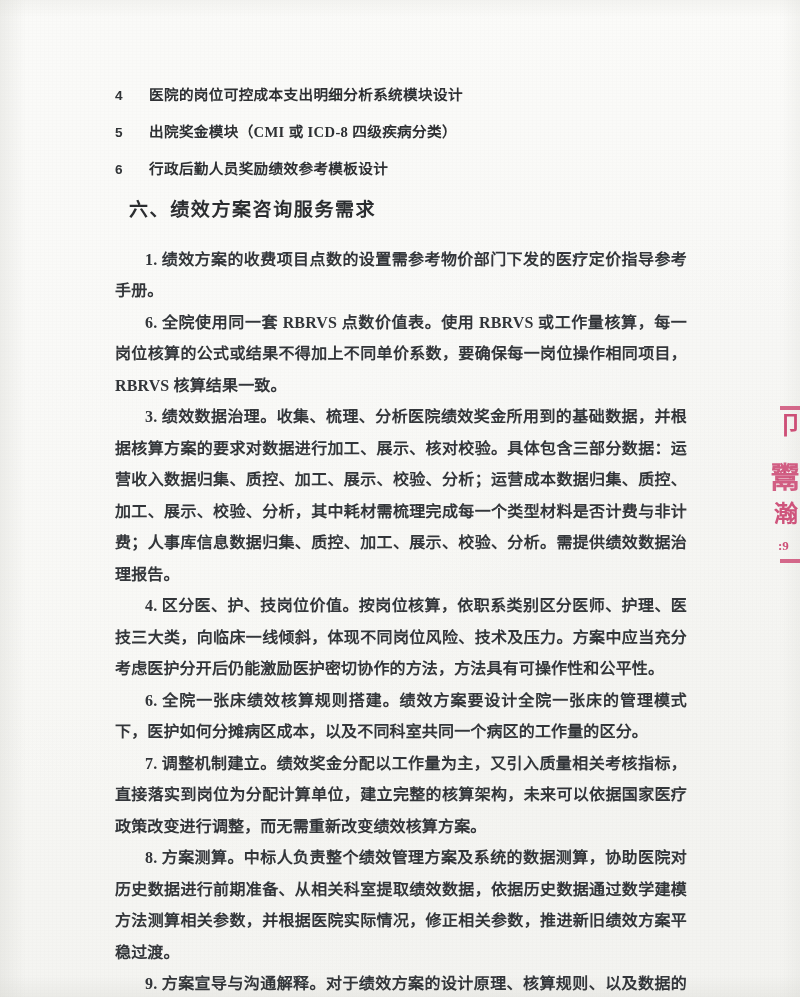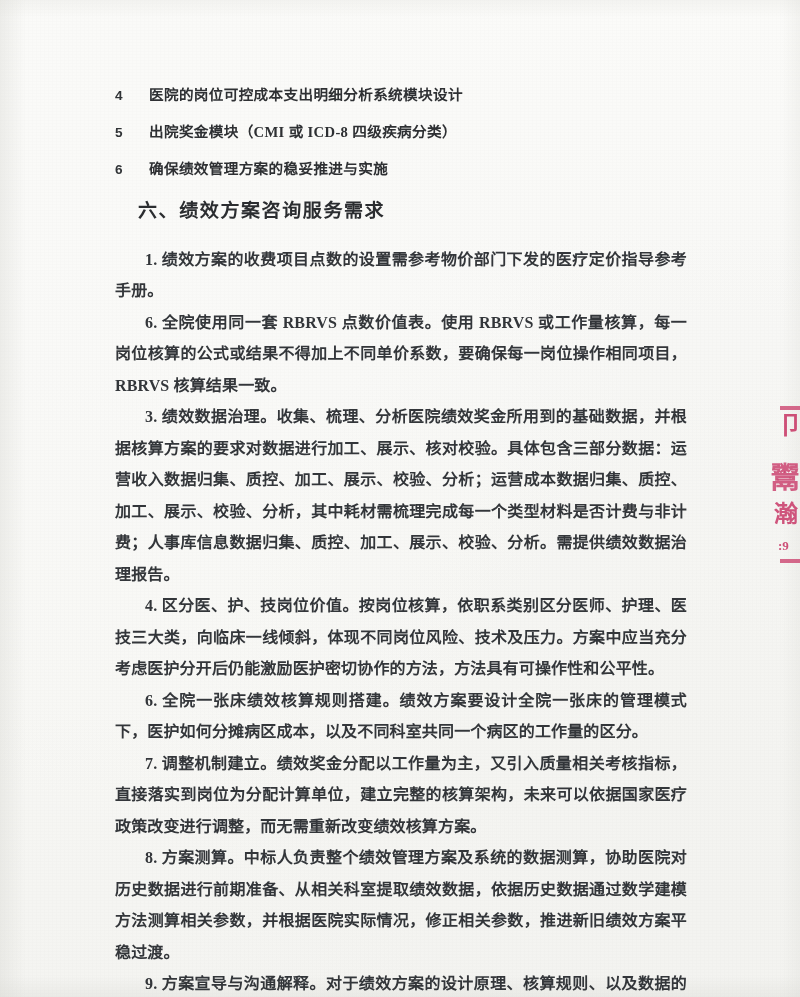--- a/index.html
+++ b/index.html
@@ -86,23 +86,23 @@
   }
   .list-text {
     flex: 1 1 auto;
   }
 
   .section-heading {
     font-size: 19px;
     font-weight: 700;
     color: #2b2d30;
     letter-spacing: 1.6px;
-    margin: 14px 0 20px 23px;
+    margin: 14px 0 20px 14px;
     line-height: 1.3;
-    font-family: Liberation Serif, serif;
+    font-family: Liberation Mono, monospace;
   }
 
   .para {
     font-size: 16px;
     font-weight: 700;
     color: #33363a;
     line-height: 31.5px;
     text-align: justify;
     text-justify: inter-character;
     text-indent: 30px;
@@ -142,21 +142,21 @@
       <div class="list-item">
         <span class="list-num">4</span>
         <span class="list-text">医院的岗位可控成本支出明细分析系统模块设计</span>
       </div>
       <div class="list-item">
         <span class="list-num">5</span>
         <span class="list-text">出院奖金模块（CMI 或 ICD-8 四级疾病分类）</span>
       </div>
       <div class="list-item">
         <span class="list-num">6</span>
-        <span class="list-text">确保绩效管理方案的稳妥推进与实施</span>
+        <span class="list-text">行政后勤人员奖励绩效参考模板设计</span>
       </div>
     </div>
 
     <h2 class="section-heading">六、绩效方案咨询服务需求</h2>
 
     <p class="para">1. 绩效方案的收费项目点数的设置需参考物价部门下发的医疗定价指导参考手册。</p>
     <p class="para">6. 全院使用同一套 RBRVS 点数价值表。使用 RBRVS 或工作量核算，每一岗位核算的公式或结果不得加上不同单价系数，要确保每一岗位操作相同项目，RBRVS 核算结果一致。</p>
     <p class="para">3. 绩效数据治理。收集、梳理、分析医院绩效奖金所用到的基础数据，并根据核算方案的要求对数据进行加工、展示、核对校验。具体包含三部分数据：运营收入数据归集、质控、加工、展示、校验、分析；运营成本数据归集、质控、加工、展示、校验、分析，其中耗材需梳理完成每一个类型材料是否计费与非计费；人事库信息数据归集、质控、加工、展示、校验、分析。需提供绩效数据治理报告。</p>
     <p class="para">4. 区分医、护、技岗位价值。按岗位核算，依职系类别区分医师、护理、医技三大类，向临床一线倾斜，体现不同岗位风险、技术及压力。方案中应当充分考虑医护分开后仍能激励医护密切协作的方法，方法具有可操作性和公平性。</p>
     <p class="para">6. 全院一张床绩效核算规则搭建。绩效方案要设计全院一张床的管理模式下，医护如何分摊病区成本，以及不同科室共同一个病区的工作量的区分。</p>

